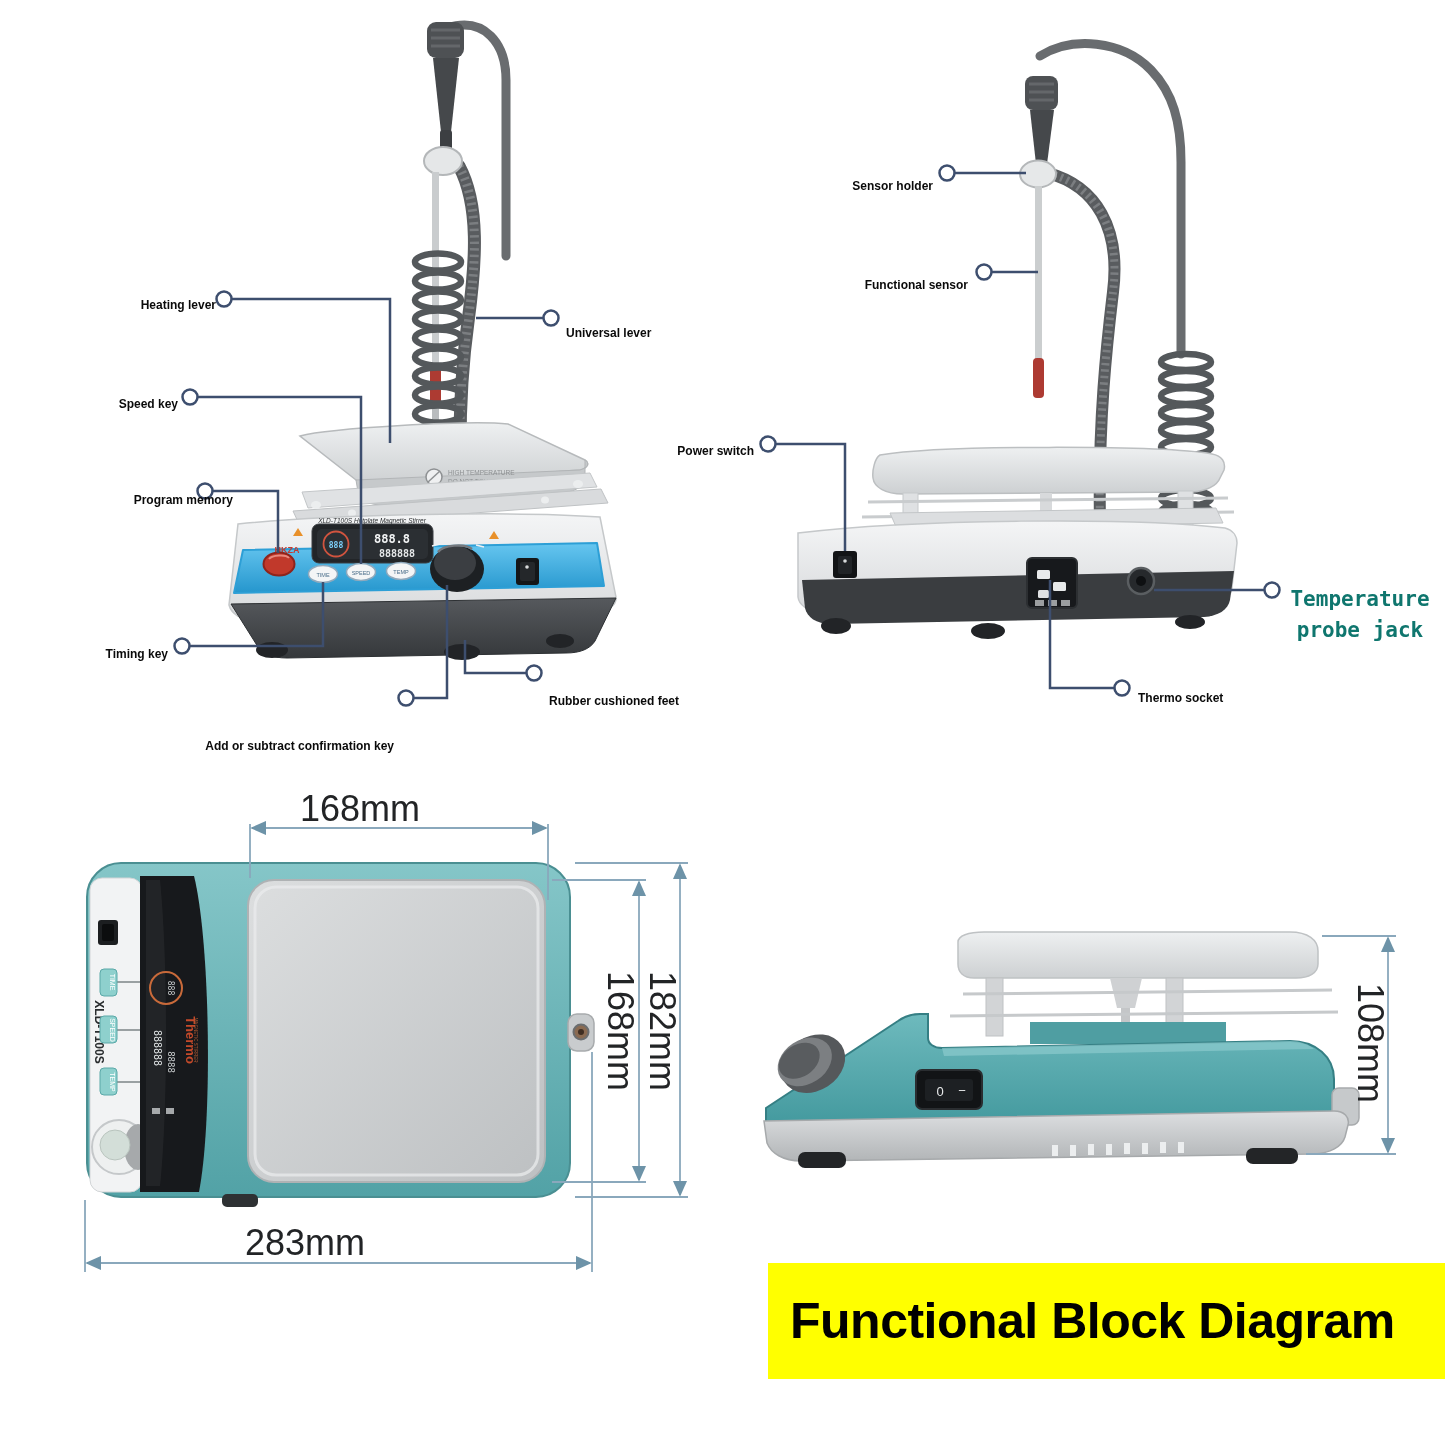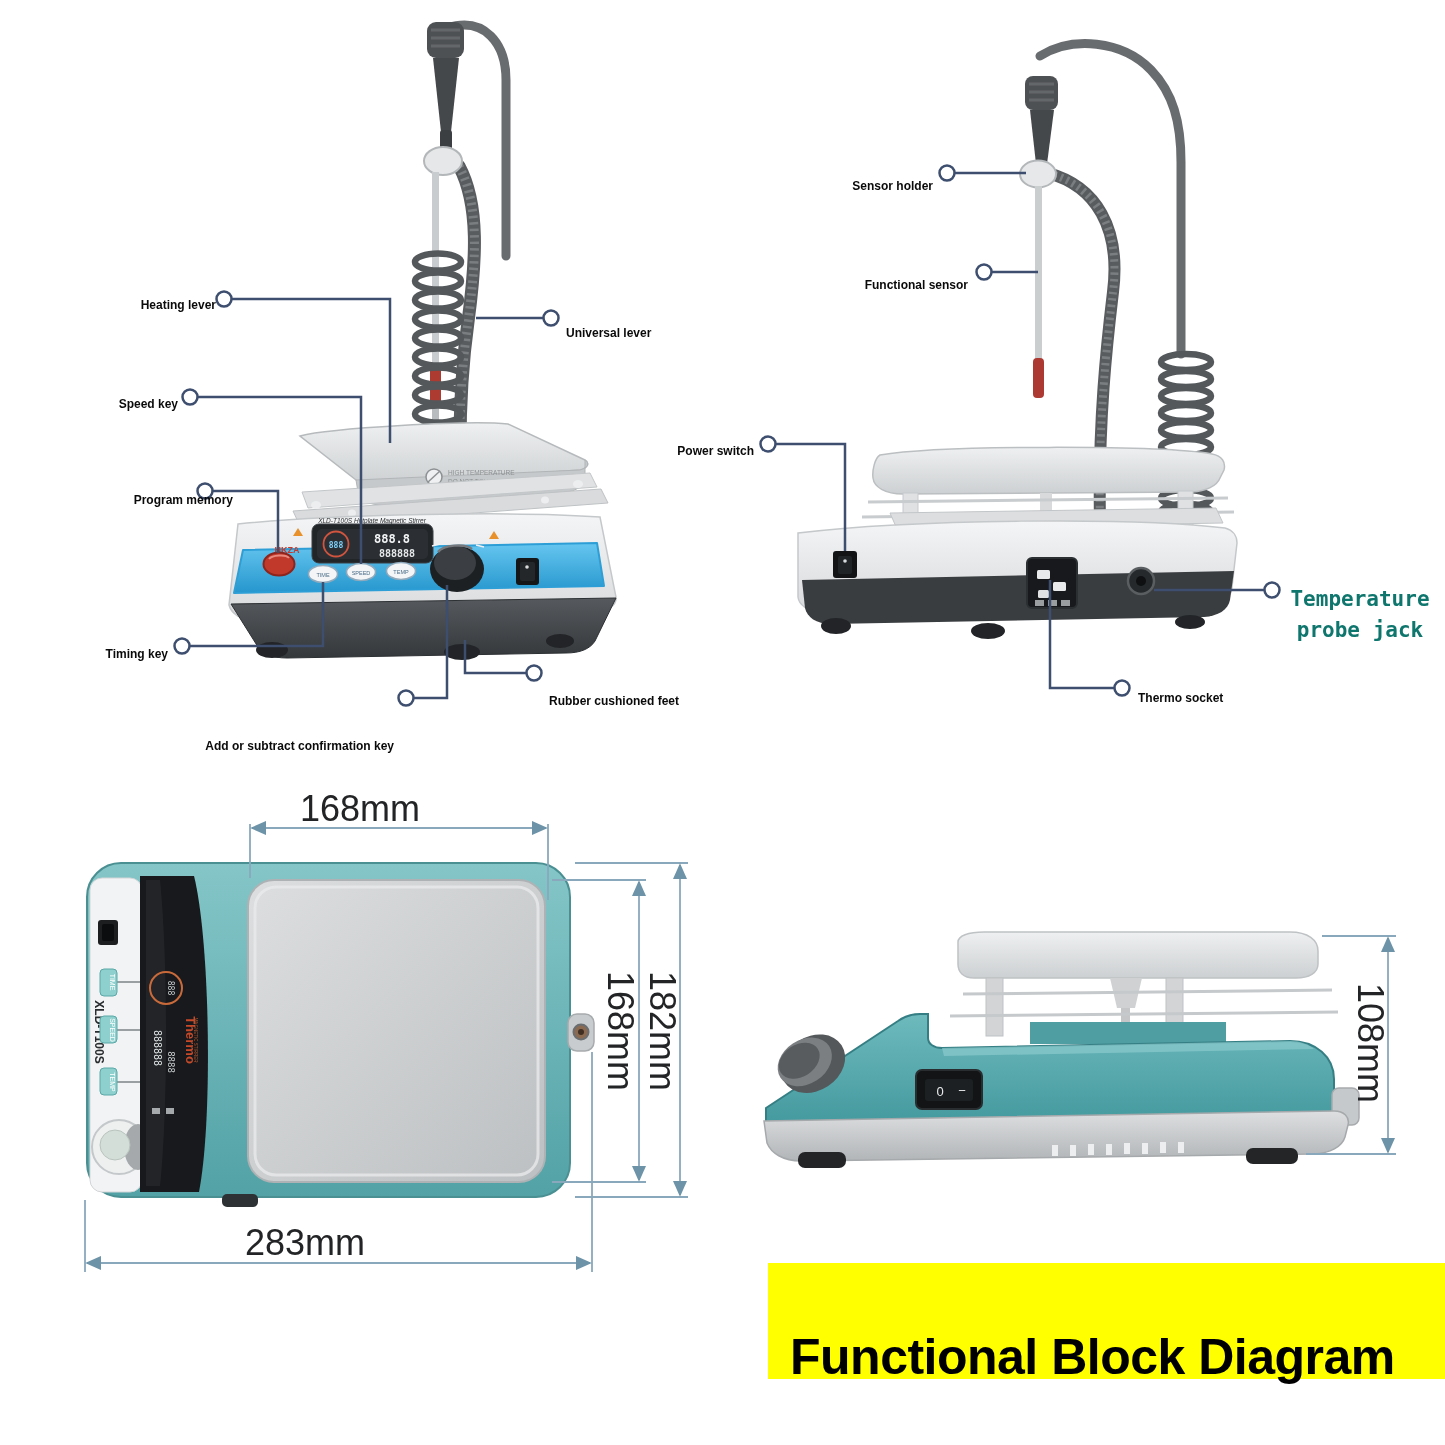--- a/index.html
+++ b/index.html
@@ -9,21 +9,21 @@
   .callout-label{position:absolute;font-family:Liberation Sans, sans-serif;font-weight:bold;
                  font-size:12px;line-height:28px;color:#0a0a0a;white-space:nowrap;}
   .ra{text-align:right;}
   .dim-label{position:absolute;font-size:36px;color:#222426;white-space:nowrap;text-align:center;
              font-family:"Liberation Sans",sans-serif;}
   .rot90{transform:rotate(90deg);}
   .jack-label{position:absolute;font-family:"DejaVu Sans Mono",monospace;font-weight:bold;
               font-size:21px;line-height:31px;color:#0f766e;text-align:center;}
   .banner{position:absolute;left:768px;top:1263px;width:677px;height:116px;background:#ffff00;}
   .banner-text{position:absolute;left:22px;top:0;height:116px;line-height:116px;
-               font-size:50px;font-weight:bold;color:#000000;letter-spacing:-0.5px;white-space:nowrap;margin-top:36px;}
+               font-size:50px;font-weight:bold;color:#000000;letter-spacing:-0.5px;white-space:nowrap;}
 </style>
 </head>
 <body>
 
 <div class="canvas">
 
 <svg width="1445" height="1445" viewBox="0 0 1445 1445">
   <defs>
     <linearGradient id="plateG" x1="0" y1="0" x2="0" y2="1">
       <stop offset="0" stop-color="#eef0f1"></stop>

